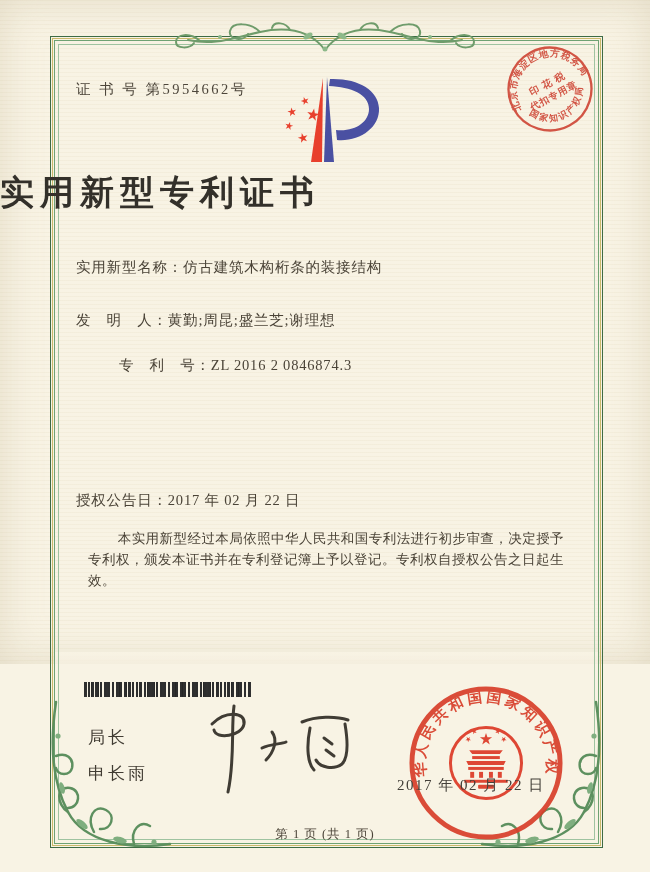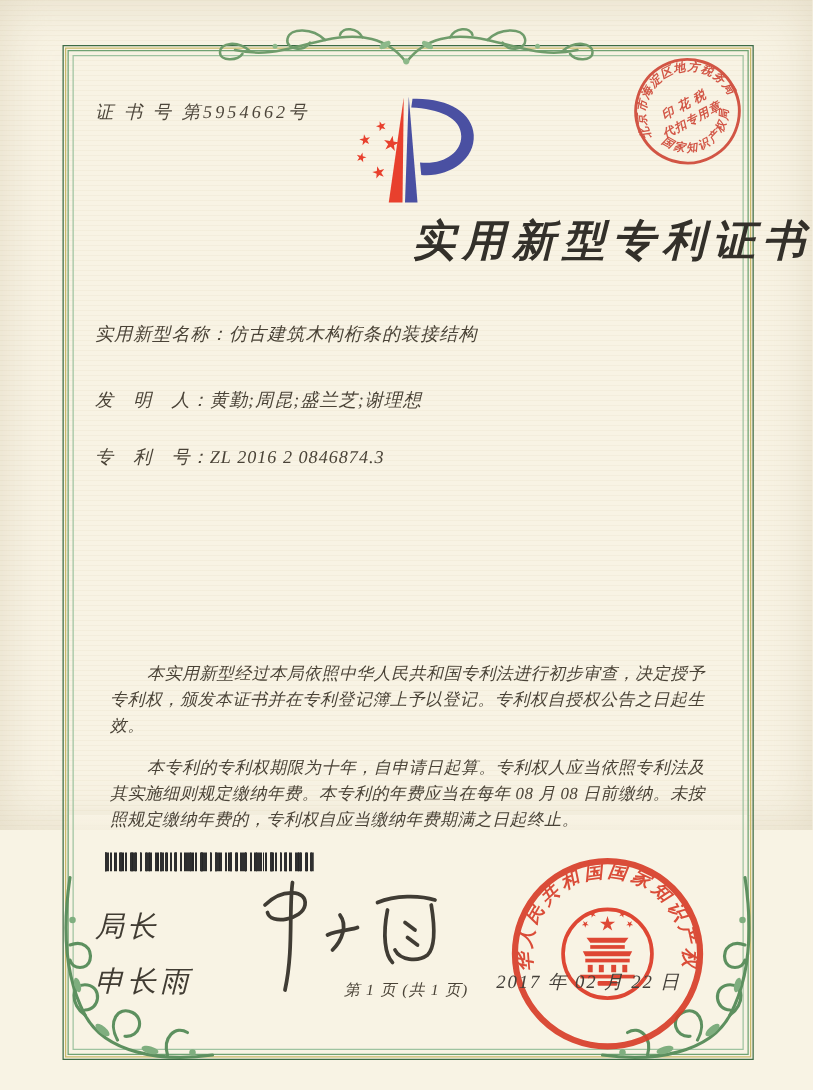--- a/index.html
+++ b/index.html
@@ -6,21 +6,20 @@
   body{
     width:650px;height:872px;overflow:hidden;
     font-family:"Liberation Serif","DejaVu Serif",serif;
     background:#f8f3e4;
   }
   .page{
     position:relative;width:650px;height:664px;
     background-color:#f8f3e4;
     background-image:repeating-linear-gradient(180deg, rgba(210,195,160,0.12) 0 1px, rgba(0,0,0,0) 1px 4px);
     box-shadow:inset 0 0 40px rgba(190,175,140,0.35);
-    font-style:italic;
   }
   
   .frame-outer{position:absolute;left:50px;top:36px;width:551px;height:810px;border:1.5px solid #3d6b44;z-index:1;}
   .frame-mid{position:absolute;inset:1px;border:1px solid #c9b96a;}
   .frame-green{position:absolute;inset:1px;border:1px solid #6fa273;}
   .frame-inner{position:absolute;inset:3px;border:1px solid #9fc3a0;}
   
   .guilloche{
     position:absolute;left:55px;right:52px;top:652px;bottom:28px;z-index:0;
     background-color:#edf3dc;
@@ -35,49 +34,49 @@
   
   .ornament{position:absolute;z-index:2;pointer-events:none;}
   .ornament-top{left:50%;top:16px;transform:translateX(-50%);}
   .ornament-bl{left:42px;top:696px;}
   .ornament-br{right:40px;top:696px;transform:scaleX(-1);}
   
   .content{position:absolute;inset:0;z-index:2;color:#4a4337;}
   .cert-no{position:absolute;left:76px;top:80px;font-size:14.5px;letter-spacing:2.5px;color:#4d463b;white-space:nowrap;}
   .logo{position:absolute;left:283px;top:70px;width:115px;height:100px;}
   .doc-title{
-    position:absolute;left:0;width:100%;top:170px;text-align:right;
+    position:absolute;left:0;width:100%;top:170px;text-align:left;
     font-size:34px;font-weight:bold;letter-spacing:6px;color:#33302a;white-space:nowrap;
   }
   .field-row{position:absolute;left:76px;font-size:14.5px;letter-spacing:0.8px;white-space:nowrap;color:#4a4337;}
-  .fr-0{top:258px;} .fr-1{top:311px;} .fr-2{top:356px;} .fr-3{top:401px;} .fr-4{top:446px;} .fr-5{top:491px;}
+  .fr-0{top:258px;} .fr-1{top:311px;} .fr-2{top:356px;margin-left:43px;} .fr-3{top:401px;} .fr-4{top:446px;} .fr-5{top:491px;}
   .field-label{color:#4a4337;}
   .body-text{position:absolute;left:76px;width:500px;top:516px;font-size:13.5px;line-height:21px;letter-spacing:0.4px;text-align:justify;color:#4a4337;}
   .body-text p{margin:12px;text-indent:2.2em;}
   
   .barcode{
     position:absolute;left:84px;top:682px;width:167px;height:15px;z-index:2;
     background-image:
       repeating-linear-gradient(90deg,#2e2e2e 0 2px,rgba(0,0,0,0) 2px 4px),
       repeating-linear-gradient(90deg,#262626 0 1px,rgba(0,0,0,0) 1px 7px),
       repeating-linear-gradient(90deg,#303030 0 3px,rgba(0,0,0,0) 3px 11px);
   }
   
-  .director{position:absolute;left:76px;top:726px;z-index:2;font-size:23px;letter-spacing:3px;color:#413c33;}
+  .director{position:absolute;left:88px;top:726px;z-index:2;font-size:17px;letter-spacing:3px;color:#413c33;}
   .director div{margin-bottom:13px;white-space:nowrap;}
   .signature{position:absolute;left:198px;top:698px;z-index:2;}
   
   .tax-stamp{
     position:absolute;left:505px;top:44px;width:90px;height:90px;z-index:3;
     transform:rotate(-28deg);opacity:0.88;
   }
   .big-seal{position:absolute;left:407px;top:684px;width:158px;height:158px;z-index:3;opacity:0.93;}
   .seal-date{position:absolute;left:397px;top:776px;z-index:4;font-size:15px;letter-spacing:1.5px;color:#44403a;white-space:nowrap;}
   
-  .page-footer{position:absolute;left:50%;transform:translateX(-50%);top:784px;z-index:2;font-size:12.5px;letter-spacing:1px;color:#4a4337;white-space:nowrap;}
+  .page-footer{position:absolute;left:50%;transform:translateX(-50%);top:826px;z-index:2;font-size:12.5px;letter-spacing:1px;color:#4a4337;white-space:nowrap;}
 </style>
 </head>
 <body>
 
 <div class="page">
 
   <div class="guilloche"></div>
 
   <div class="frame-outer">
     <div class="frame-mid">
@@ -174,24 +173,24 @@
       </text>
       <text x="50" y="47" text-anchor="middle" font-size="11" font-weight="bold" fill="#cd4030" letter-spacing="1">印 花 税</text>
       <text x="50" y="62" text-anchor="middle" font-size="10.5" font-weight="bold" fill="#cd4030" letter-spacing="1">代扣专用章</text>
     </svg>
 
     <div class="doc-title">实用新型专利证书</div>
 
     <div class="field-row fr-0"><span class="field-label">实用新型名称：</span><span>仿古建筑木构桁条的装接结构</span></div>
     <div class="field-row fr-1"><span class="field-label">发　明　人：</span><span>黄勤;周昆;盛兰芝;谢理想</span></div>
     <div class="field-row fr-2"><span class="field-label">专　利　号：</span><span>ZL 2016 2 0846874.3</span></div>
+    <div class="field-row fr-5"><span class="field-label">授权公告日：</span><span>2017 年 02 月 22 日</span></div>
 
     <div class="body-text">
       <p>本实用新型经过本局依照中华人民共和国专利法进行初步审查，决定授予专利权，颁发本证书并在专利登记簿上予以登记。专利权自授权公告之日起生效。</p>
-      <p>本专利的专利权期限为十年，自申请日起算。专利权人应当依照专利法及其实施细则规定缴纳年费。本专利的年费应当在每年 08 月 08 日前缴纳。未按照规定缴纳年费的，专利权自应当缴纳年费期满之日起终止。</p>
     </div>
 
     <div class="barcode"></div>
 
     <div class="director">
       <div>局长</div>
       <div>申长雨</div>
     </div>
 
     <svg class="signature" width="160" height="100" viewBox="0 0 160 100">

